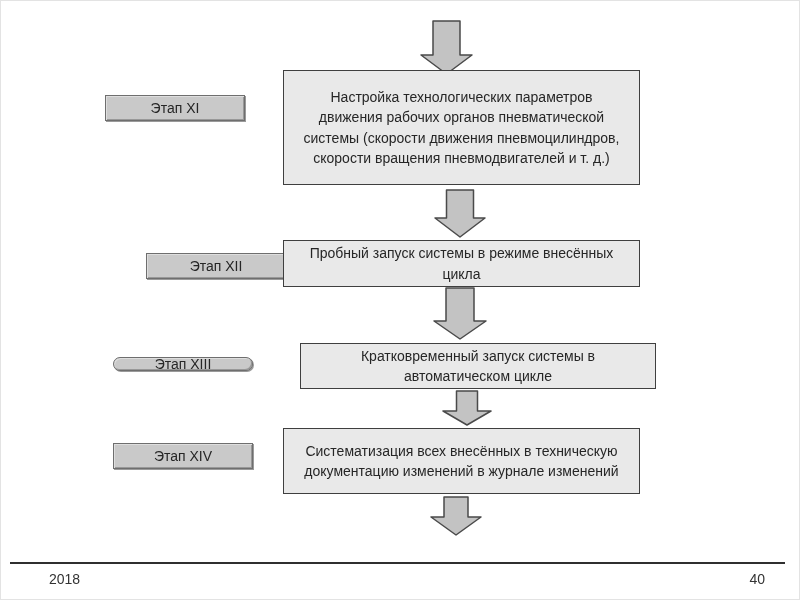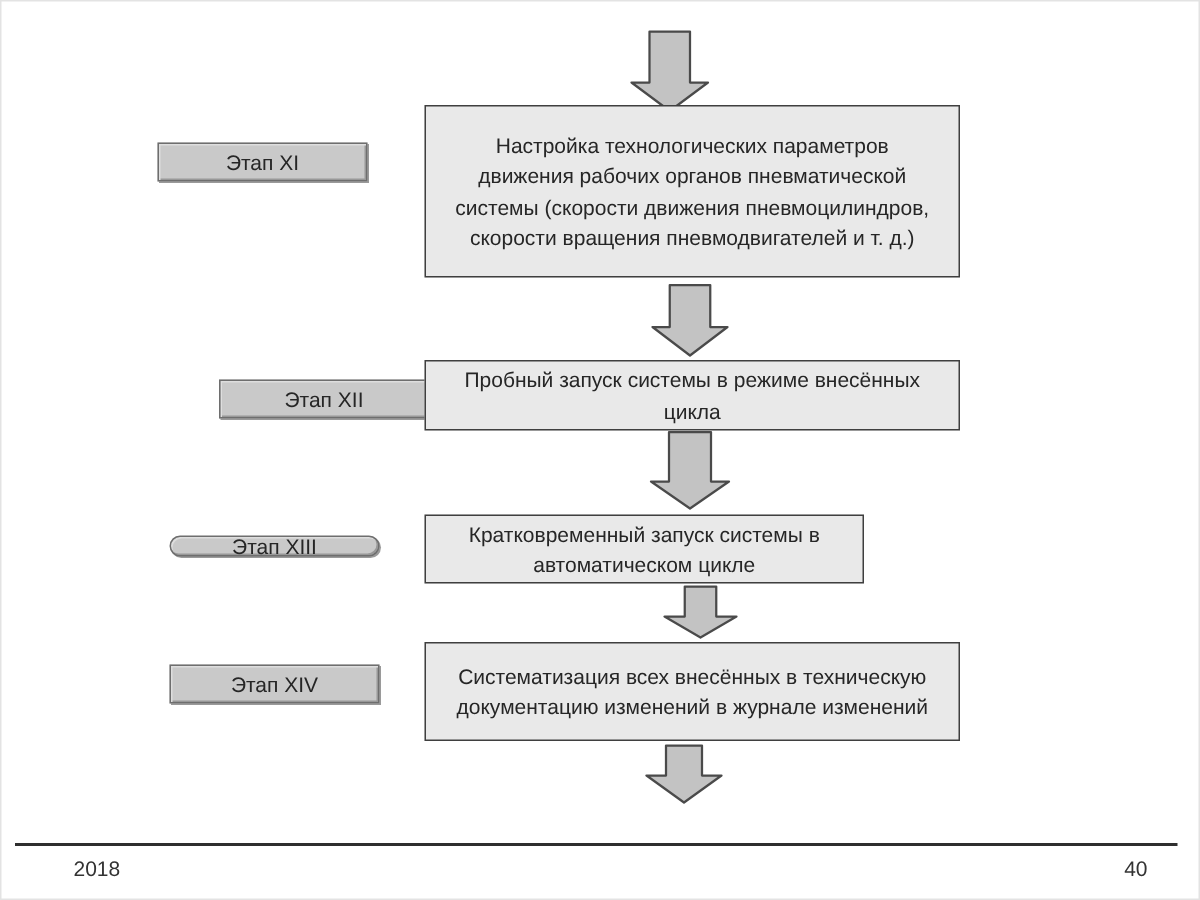--- a/index.html
+++ b/index.html
@@ -98,21 +98,21 @@
     <span>Пробный запуск системы в режиме внесённых цикла</span>
   </div>
 
   <svg class="flow-arrow abs" style="left:433px; top:287px;" width="54" height="53" viewBox="0 0 54 53">
       <polygon points="13,1 41,1 41,34 53,34 27,52 1,34 13,34"></polygon>
     </svg>
 
   <div class="stage-label abs" style="left:113px; top:357px; width:140px; height:14px;border-radius:10px;">
     <span>Этап XIII</span>
   </div>
-  <div class="flow-box abs" style="left:283px; top:343px; width:293px; height:46px;">
+  <div class="flow-box abs" style="left:300px; top:343px; width:356px; height:46px;">
     <span>Кратковременный запуск системы в автоматическом цикле</span>
   </div>
 
   <svg class="flow-arrow abs" style="left:442px; top:390px;" width="50" height="36" viewBox="0 0 50 36">
       <polygon points="14.5,1 35.5,1 35.5,21 49,21 25,35 1,21 14.5,21"></polygon>
     </svg>
 
   <div class="stage-label abs" style="left:113px; top:443px; width:140px; height:26px;">
     <span>Этап XIV</span>
   </div>

